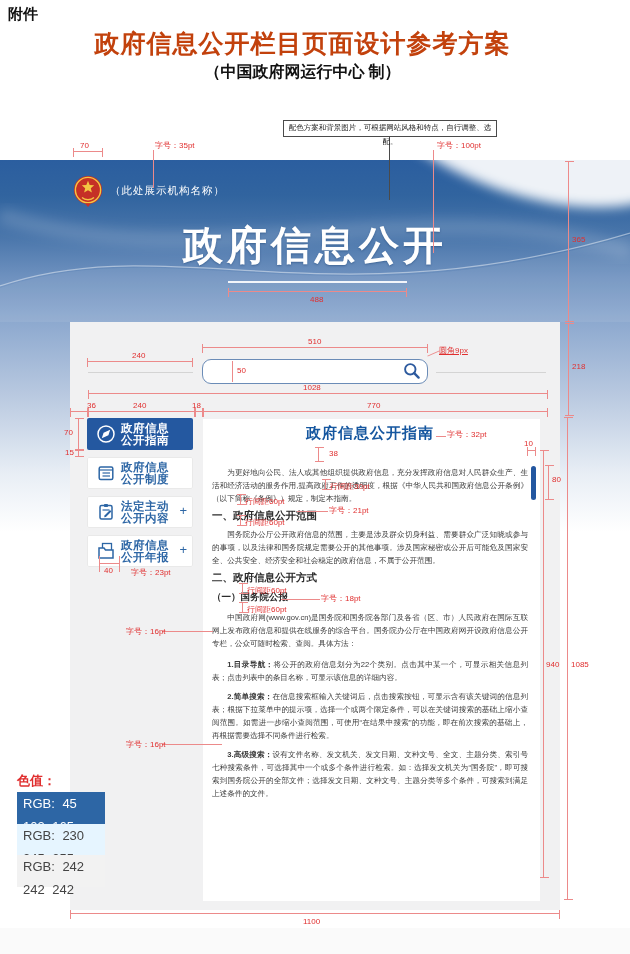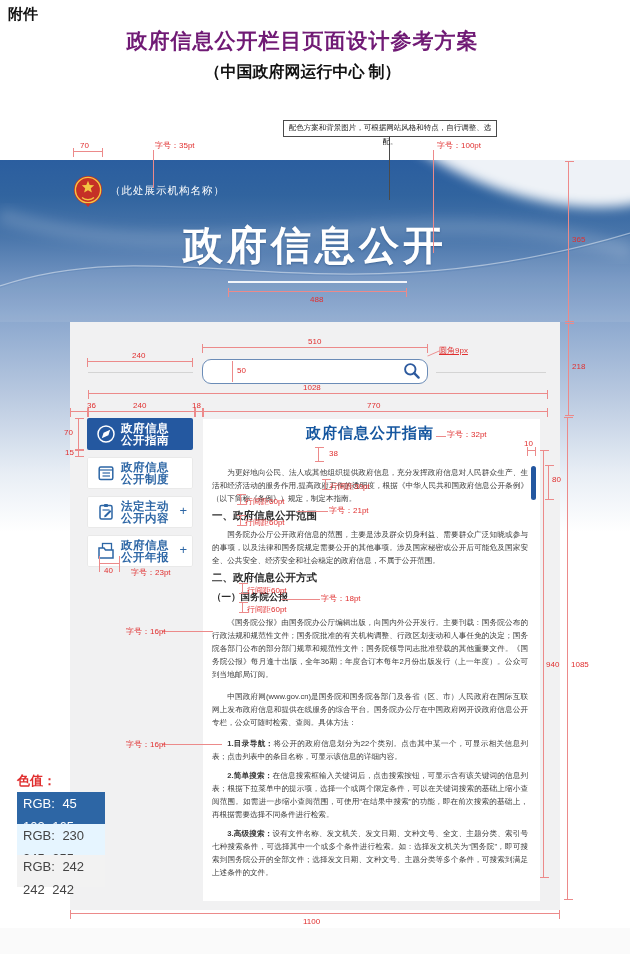--- a/index.html
+++ b/index.html
@@ -14,21 +14,21 @@
   .dh::before{left:0;} .dh::after{right:0;}
   .dv{position:absolute;width:0;border-left:1px solid #ec8a8a;z-index:25;}
   .dv::before,.dv::after{content:"";position:absolute;height:1px;width:9px;left:-4px;background:#ec8a8a;}
   .dv::before{top:0;} .dv::after{bottom:0;}
   .rline{position:absolute;background:#ec8a8a;z-index:25;}
   .bline{position:absolute;background:#4a4a4a;z-index:25;}
   
   .attach{position:absolute;left:8px;top:5px;font-family:"Liberation Serif","DejaVu Serif",serif;
           font-weight:bold;font-size:15px;color:#111;}
   .doc-title{position:absolute;left:0;right:25px;top:27px;text-align:center;
-          font-family:"Liberation Serif","DejaVu Serif",serif;font-weight:bold;font-size:21px;color:#701a75;letter-spacing:1px;}
+          font-family:"Liberation Serif","DejaVu Serif",serif;font-weight:bold;font-size:25px;color:#c2410c;letter-spacing:1px;}
   .doc-sub{position:absolute;left:0;right:25px;top:62px;text-align:center;
           font-family:"Liberation Serif","DejaVu Serif",serif;font-weight:bold;font-size:16px;color:#111;}
   .callout{position:absolute;left:283px;top:120px;width:212px;height:15px;border:1px solid #4a4a4a;
           background:#fff;font-size:7.5px;line-height:14px;text-align:center;color:#222;z-index:26;}
   
   .banner{position:absolute;left:0;top:160px;width:630px;height:162px;z-index:1;overflow:hidden;
     background:linear-gradient(180deg,#2b5e9f 0%,#31649f 22%,#4a76ab 48%,#6e91bf 72%,#8da9cf 100%);}
   .side-fade{position:absolute;left:0;top:322px;width:630px;height:210px;z-index:1;
     background:linear-gradient(180deg,#8da9cf 0%,#b9c9e0 35%,#e8eef5 72%,rgba(255,255,255,0) 100%);}
   .org-name{position:absolute;left:110px;top:184px;color:#fff;font-size:10.5px;letter-spacing:1px;z-index:5;}
@@ -173,21 +173,20 @@
   </div>
 
   <div class="white-box"></div>
   <div class="ctext">
     <p class="ctitle">政府信息公开指南</p>
     <p class="cp">为更好地向公民、法人或其他组织提供政府信息，充分发挥政府信息对人民群众生产、生活和经济活动的服务作用,提高政府工作的透明度，根据《中华人民共和国政府信息公开条例》（以下简称《条例》）规定，制定本指南。</p>
     <p class="ch m4">一、政府信息公开范围</p>
     <p class="cp m7">国务院办公厅公开政府信息的范围，主要是涉及群众切身利益、需要群众广泛知晓或参与的事项，以及法律和国务院规定需要公开的其他事项。涉及国家秘密或公开后可能危及国家安全、公共安全、经济安全和社会稳定的政府信息，不属于公开范围。</p>
     <p class="ch m4">二、政府信息公开方式</p>
     <p class="csub m8">（一）国务院公报</p>
-    <p class="cp m14">《国务院公报》由国务院办公厅编辑出版，向国内外公开发行。主要刊载：国务院公布的行政法规和规范性文件；国务院批准的有关机构调整、行政区划变动和人事任免的决定；国务院各部门公布的部分部门规章和规范性文件；国务院领导同志批准登载的其他重要文件。《国务院公报》每月逢十出版，全年36期；年度合订本每年2月份出版发行（上一年度）。公众可到当地邮局订阅。</p>
     <p class="cp m9">中国政府网(www.gov.cn)是国务院和国务院各部门及各省（区、市）人民政府在国际互联网上发布政府信息和提供在线服务的综合平台。国务院办公厅在中国政府网开设政府信息公开专栏，公众可随时检索、查阅。具体方法：</p>
     <p class="cp m8"><span class="lead">1.目录导航：</span><span>将公开的政府信息划分为22个类别。点击其中某一个，可显示相关信息列表；点击列表中的条目名称，可显示该信息的详细内容。</span></p>
     <p class="cp m6"><span class="lead">2.简单搜索：</span><span>在信息搜索框输入关键词后，点击搜索按钮，可显示含有该关键词的信息列表；根据下拉菜单中的提示项，选择一个或两个限定条件，可以在关键词搜索的基础上缩小查阅范围。如需进一步缩小查阅范围，可使用“在结果中搜索”的功能，即在前次搜索的基础上，再根据需要选择不同条件进行检索。</span></p>
     <p class="cp m6"><span class="lead">3.高级搜索：</span><span>设有文件名称、发文机关、发文日期、文种文号、全文、主题分类、索引号七种搜索条件，可选择其中一个或多个条件进行检索。如：选择发文机关为“国务院”，即可搜索到国务院公开的全部文件；选择发文日期、文种文号、主题分类等多个条件，可搜索到满足上述条件的文件。</span></p>
   </div>
   <div class="scrollbar"></div>
 
   <div class="dh" style="left:73px;top:151px;width:30px;"></div>
   <span class="rl" style="left:80px;top:141px;">70</span>
   <span class="rl" style="left:155px;top:141px;">字号：35pt</span>

